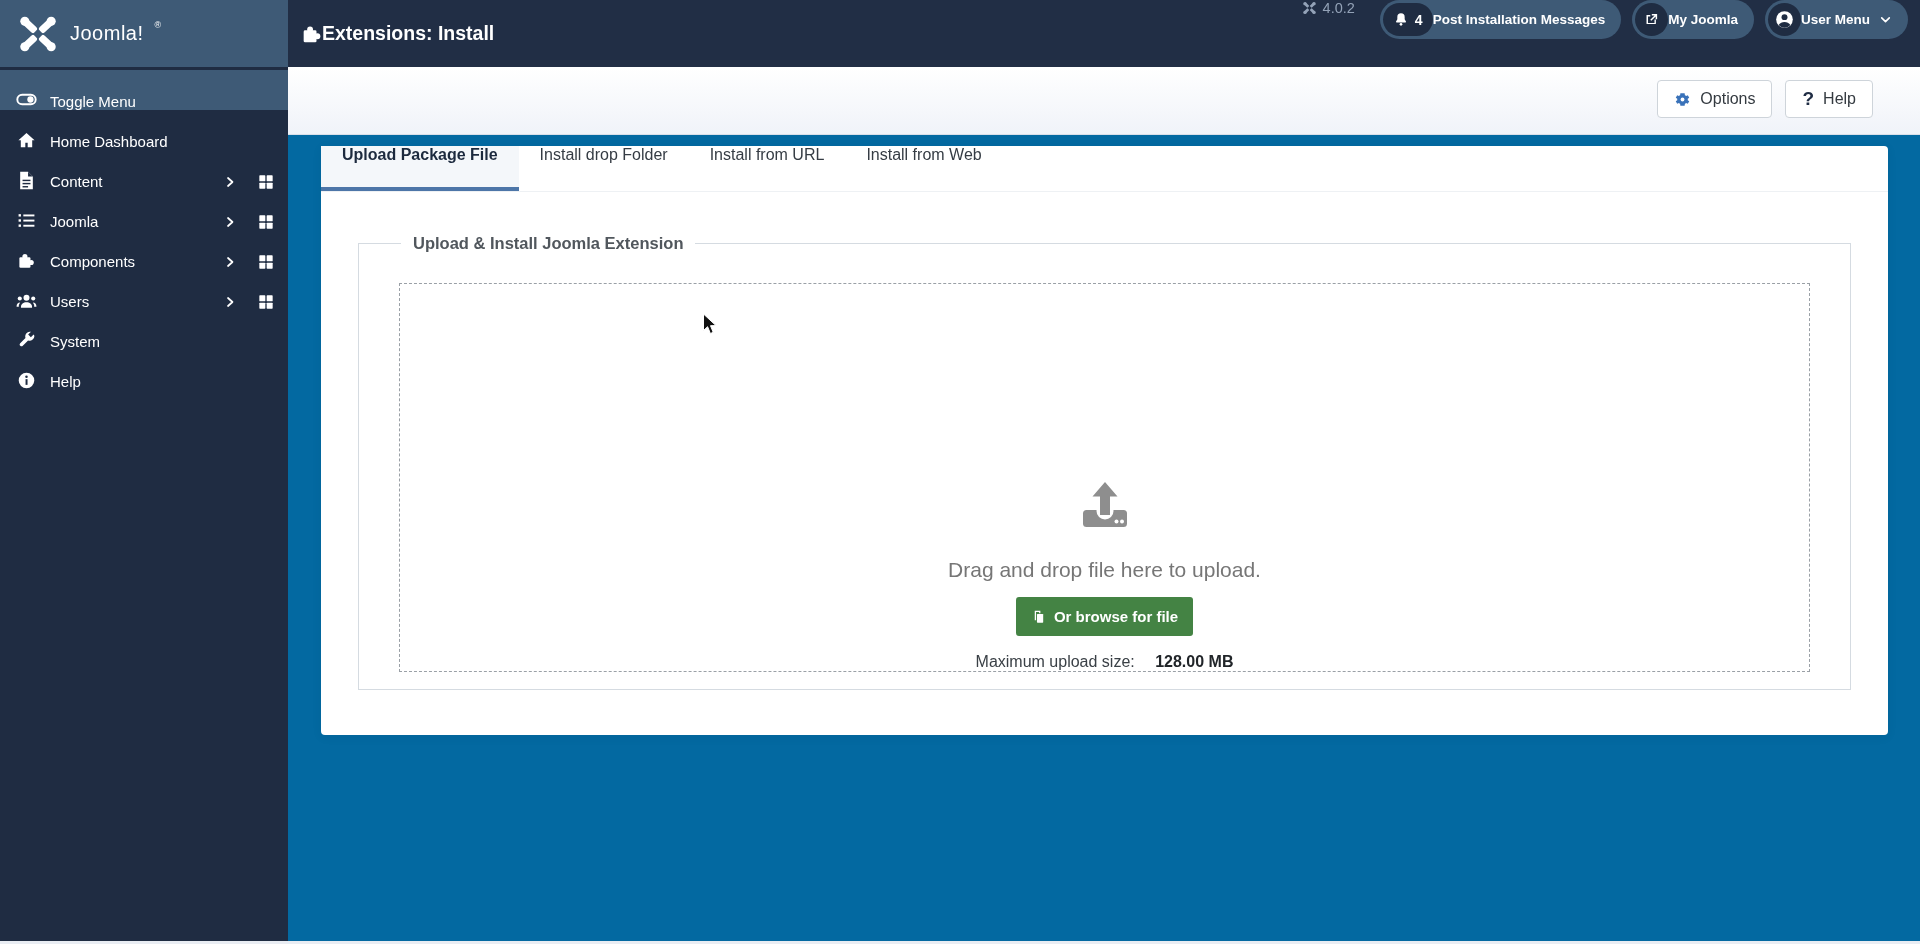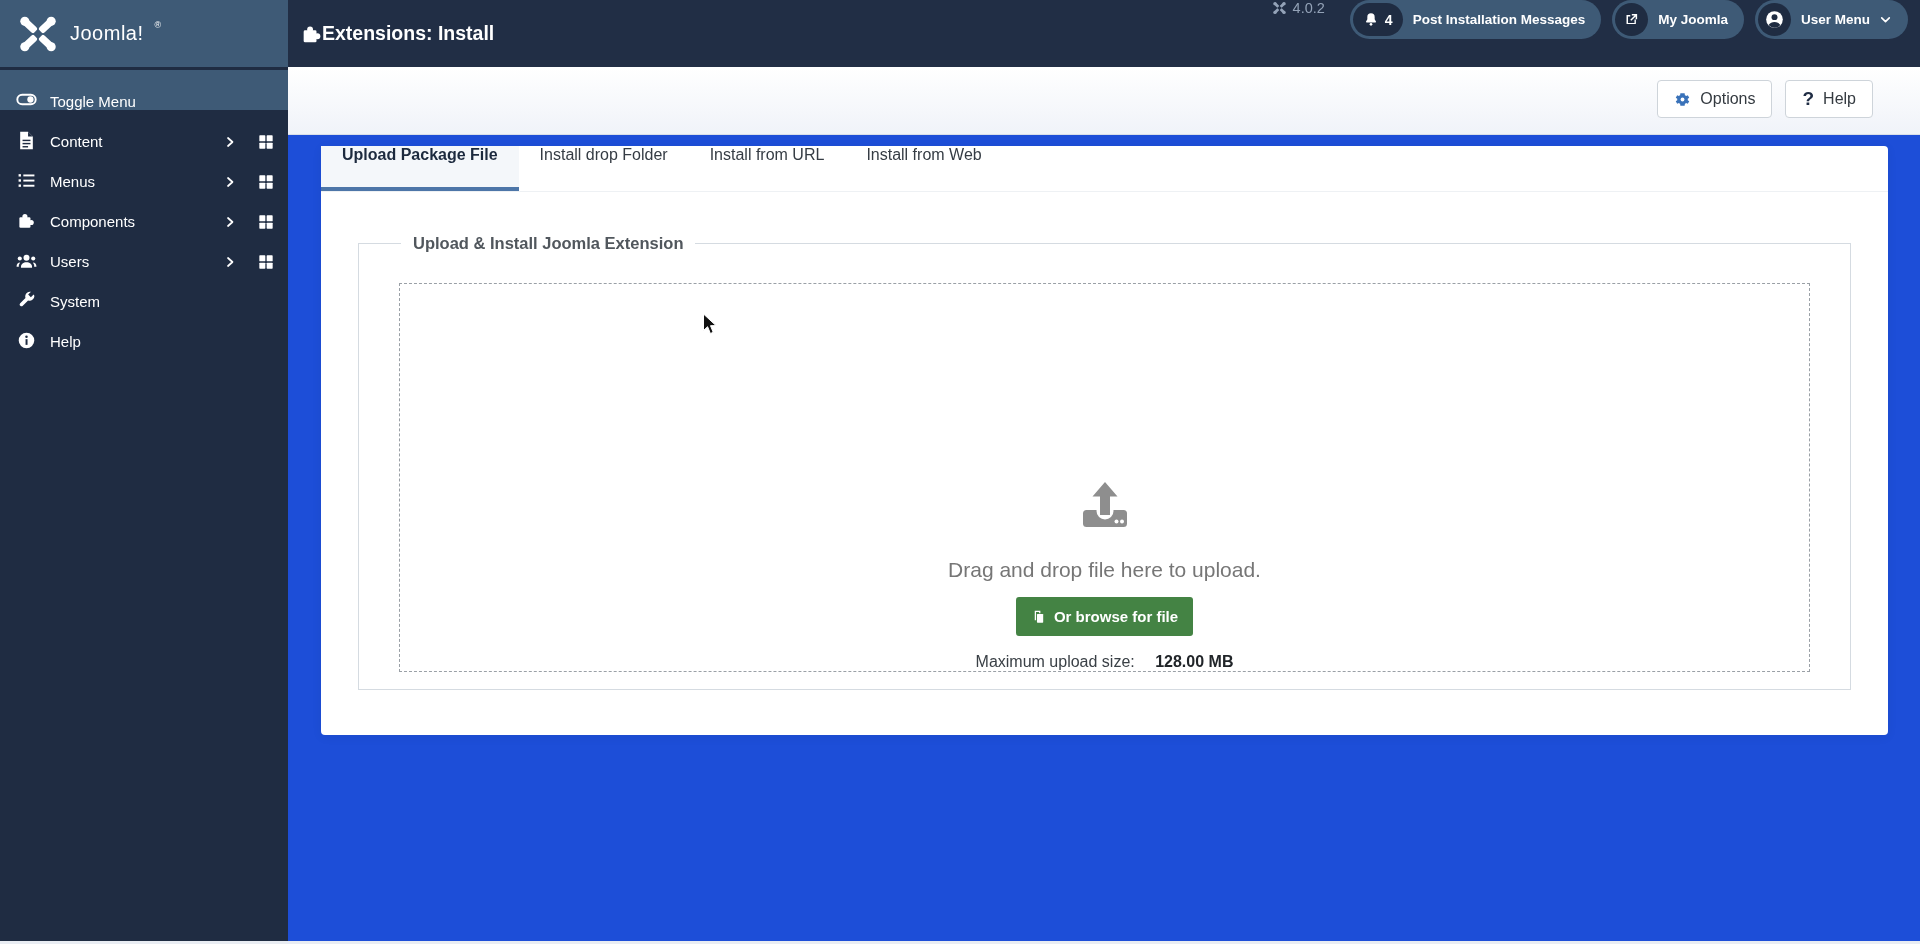--- a/index.html
+++ b/index.html
@@ -15,37 +15,37 @@
   .page-title-wrap { position:absolute; left:300px; top:0; height:67px; display:flex; align-items:center; gap:0; }
   .page-title { color:#fff; font-size:19.5px; font-weight:600; }
   .header-right { position:absolute; right:12px; top:0; height:67px; display:flex; align-items:flex-start; gap:11px; }
   .version { display:flex; align-items:center; gap:6px; color:#93a2b7; font-size:14.5px; margin-right:14px; }
   .pill { display:flex; align-items:center; background:#3e5a76; border-radius:20px; height:39px;
           padding:0 16px 0 3px; cursor:pointer; }
   .pill-badge { background:#1f2c42; border-radius:17px; height:33px; display:flex; align-items:center;
                 justify-content:center; gap:6px; padding:0 10px; }
   .pill-badge.circle { width:33px; padding:0; }
   .pill-count { color:#fff; font-size:14px; font-weight:700; }
-  .pill-label { color:#fff; font-size:13.5px; font-weight:600; margin-left:10px; white-space:nowrap; }
+  .pill-label { color:#fff; font-size:13.5px; font-weight:600; margin-left:0; white-space:nowrap; }
   .pill .chev { margin-left:9px; display:flex; }
 
   
   .sidebar { position:absolute; top:67px; left:0; width:288px; bottom:3px; background:#1f2c42; z-index:15;
              padding-top:3px; }
   .side-item { height:40px; display:flex; align-items:flex-end; padding:0 14px; color:#fff; cursor:pointer; }
   .side-item.active { background:#3e5a76; }
   .side-icon { width:24px; margin-right:12px; display:flex; justify-content:center; align-items:center; }
   .side-label { font-size:15px; }
   .side-right { margin-left:auto; display:flex; align-items:center; }
   .side-chevron { display:flex; }
   .side-grid { display:flex; margin-left:22px; }
   .bottom-strip { position:absolute; left:0; right:0; bottom:0; height:3px; background:#e9edf3; z-index:30; }
 
   
-  .main { position:absolute; top:67px; left:288px; right:0; bottom:0; background:#1d4ed8; }
+  .main { position:absolute; top:67px; left:288px; right:0; bottom:0; background:#0369a1; }
   .toolbar { position:absolute; top:0; left:0; right:0; height:68px;
              background:linear-gradient(#ffffff, #f0f3f9); border-bottom:1px solid #d9dfe8; }
   .toolbar-buttons { position:absolute; top:13px; right:47px; display:flex; gap:13px; }
   .tb-btn { display:flex; align-items:center; gap:9px; height:38px; padding:0 16px; background:#fff;
             border:1px solid #ced4da; border-radius:4px; font-size:16px; color:#343a40;
             font-family:"Liberation Sans", sans-serif; cursor:pointer; }
   .q-glyph { font-weight:700; font-size:19px; color:#212e45; }
 
   .card { position:absolute; left:33px; top:79px; width:1567px; height:589px; background:#fff;
           border-radius:4px; box-shadow:0 2px 10px rgba(31,45,66,.08); }
@@ -175,20 +175,28 @@
   <div class="side-item active">
     <span class="side-icon">
       <svg width="21" height="21" viewBox="0 0 24 24">
         <rect x="1.5" y="6.5" width="21" height="11" rx="5.5" fill="none" stroke="#fff" stroke-width="2.2"></rect>
         <circle cx="16.5" cy="12" r="3.6" fill="#fff"></circle>
       </svg>
     </span>
     <span class="side-label">Toggle Menu</span>
   </div>
 
+  <div class="side-item">
+    <span class="side-icon">
+      <svg width="19" height="19" viewBox="0 0 24 24" fill="#fff">
+        <path d="M12 2.5 1.8 11.8h3v8.7h5.7v-5.6h3v5.6h5.7v-8.7h3z"></path>
+      </svg>
+    </span>
+    <span class="side-label">Home Dashboard</span>
+  </div>
 
   <div class="side-item">
     <span class="side-icon">
       <svg width="17" height="19" viewBox="0 0 20 24" fill="#fff">
         <path d="M2 1h10l6 6v16H2z"></path>
         <path d="M12 1v6h6z" fill="#1f2c42"></path>
         <g fill="#1f2c42">
             <rect x="5" y="11" width="10" height="1.8"></rect>
             <rect x="5" y="15" width="10" height="1.8"></rect>
             <rect x="5" y="19" width="7" height="1.8"></rect>
@@ -217,21 +225,21 @@
     <span class="side-icon">
       <svg width="19" height="19" viewBox="0 0 24 24" fill="#fff">
         <rect x="2" y="4" width="3" height="3"></rect>
           <rect x="8" y="4.4" width="14" height="2.4"></rect>
         <rect x="2" y="10.5" width="3" height="3"></rect>
           <rect x="8" y="10.9" width="14" height="2.4"></rect>
         <rect x="2" y="17" width="3" height="3"></rect>
           <rect x="8" y="17.4" width="14" height="2.4"></rect>
       </svg>
     </span>
-    <span class="side-label">Menus</span>
+    <span class="side-label">Joomla</span>
     <span class="side-right">
       <span class="side-chevron">
         <svg width="12" height="14" viewBox="0 0 24 24" fill="none" stroke="#fff" stroke-width="3.4" stroke-linecap="round" stroke-linejoin="round">
             <polyline points="8 4 17 12 8 20"></polyline>
           </svg>
       </span>
       <span class="side-grid">
         <svg width="16" height="16" viewBox="0 0 24 24" fill="#fff">
           <rect x="2" y="2" width="9" height="9" rx="1"></rect>
             <rect x="13" y="2" width="9" height="9" rx="1"></rect>

